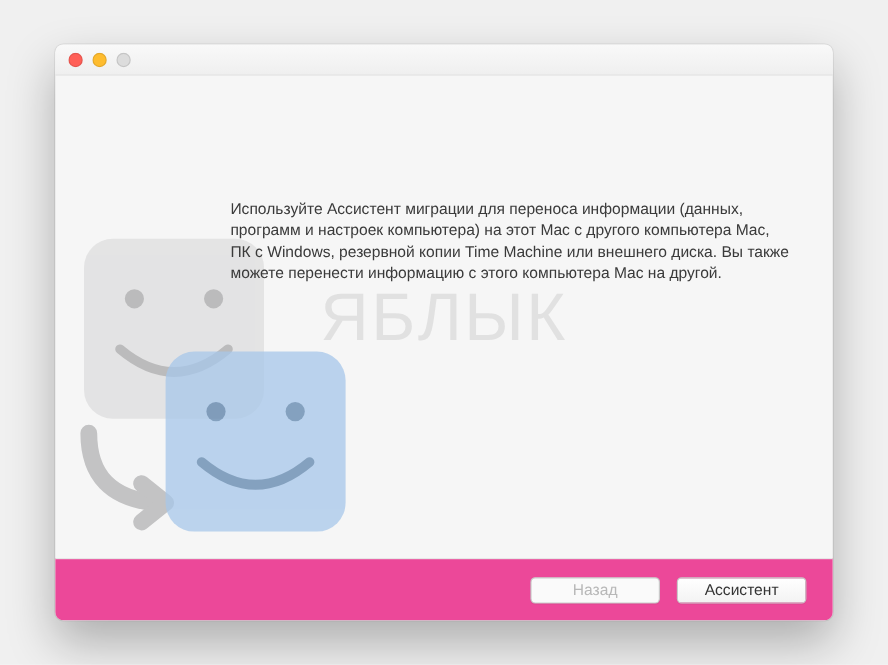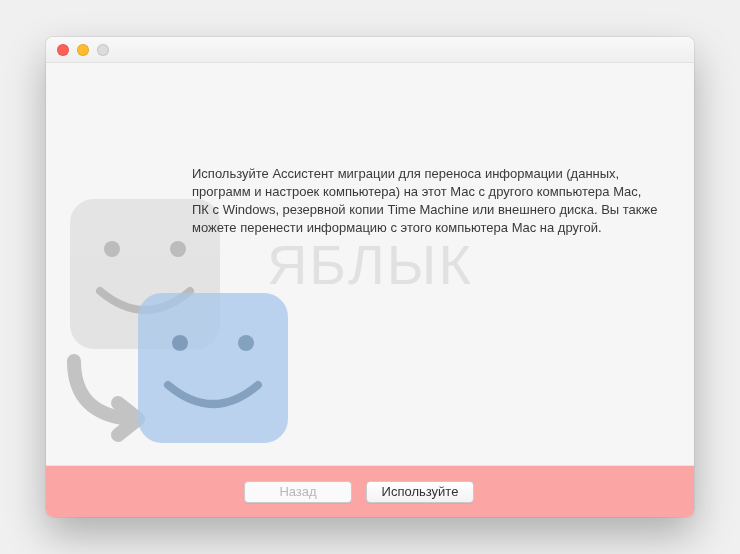--- a/index.html
+++ b/index.html
@@ -69,25 +69,25 @@
       font-weight: 400;
       letter-spacing: 2px;
       color: rgba(120,120,120,0.16);
       pointer-events: none;
       white-space: nowrap;
     }
     .footer {
       height: 52px;
       display: flex;
       align-items: center;
-      justify-content: center;
+      justify-content: flex-end;
       gap: 14px;
       padding-right: 22px;
       border-top: 1px solid #e6e6e6;
-      background: #fca5a5;
+      background: #ec4899;
     }
     .btn {
       min-width: 108px;
       height: 22px;
       font-size: 13px;
       border-radius: 4px;
       border: 1px solid #c9c9c9;
       background: linear-gradient(#ffffff, #f3f3f3);
       box-shadow: 0 1px 0 rgba(0,0,0,0.04);
       cursor: pointer;
@@ -136,15 +136,15 @@
 
     <div class="body-text">
       <p>Используйте Ассистент миграции для переноса информации (данных, программ и настроек компьютера) на этот Mac с другого компьютера Mac, ПК с Windows, резервной копии Time Machine или внешнего диска. Вы также можете перенести информацию с этого компьютера Mac на другой.</p>
     </div>
 
     <div class="watermark">ЯБЛЫК</div>
   </div>
 
   <div class="footer">
     <button class="btn" disabled="">Назад</button>
-    <button class="btn">Используйте</button>
+    <button class="btn">Ассистент</button>
   </div>
 </div>
 
 </body></html>

